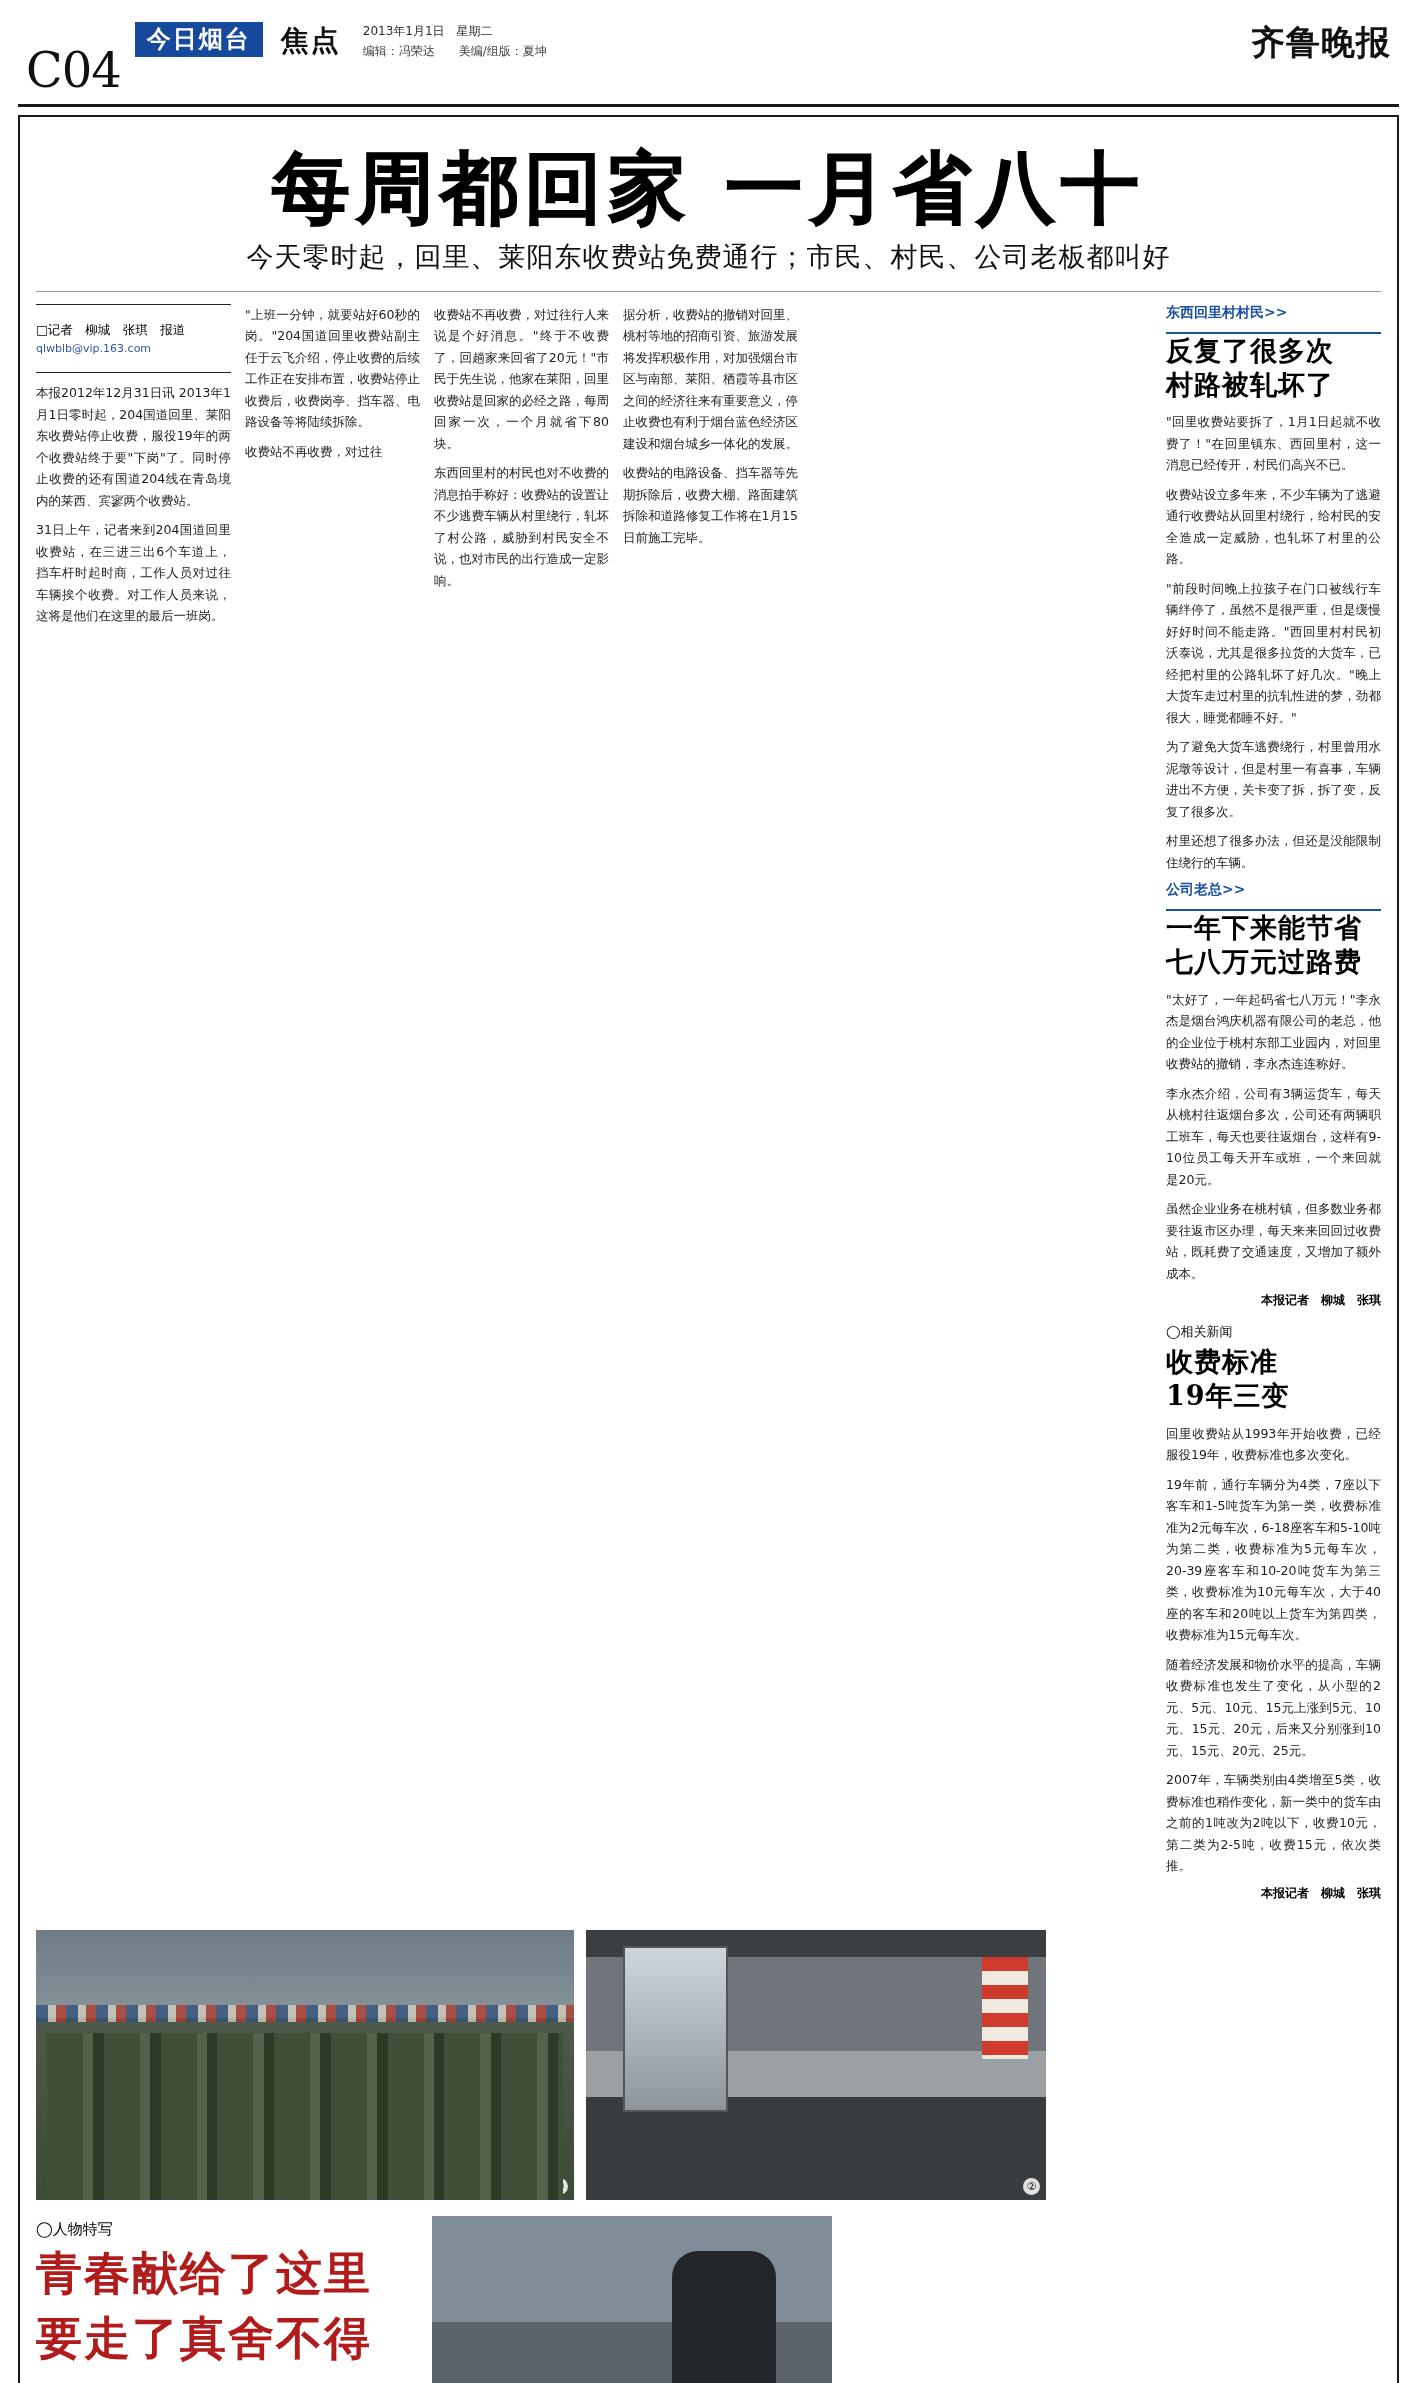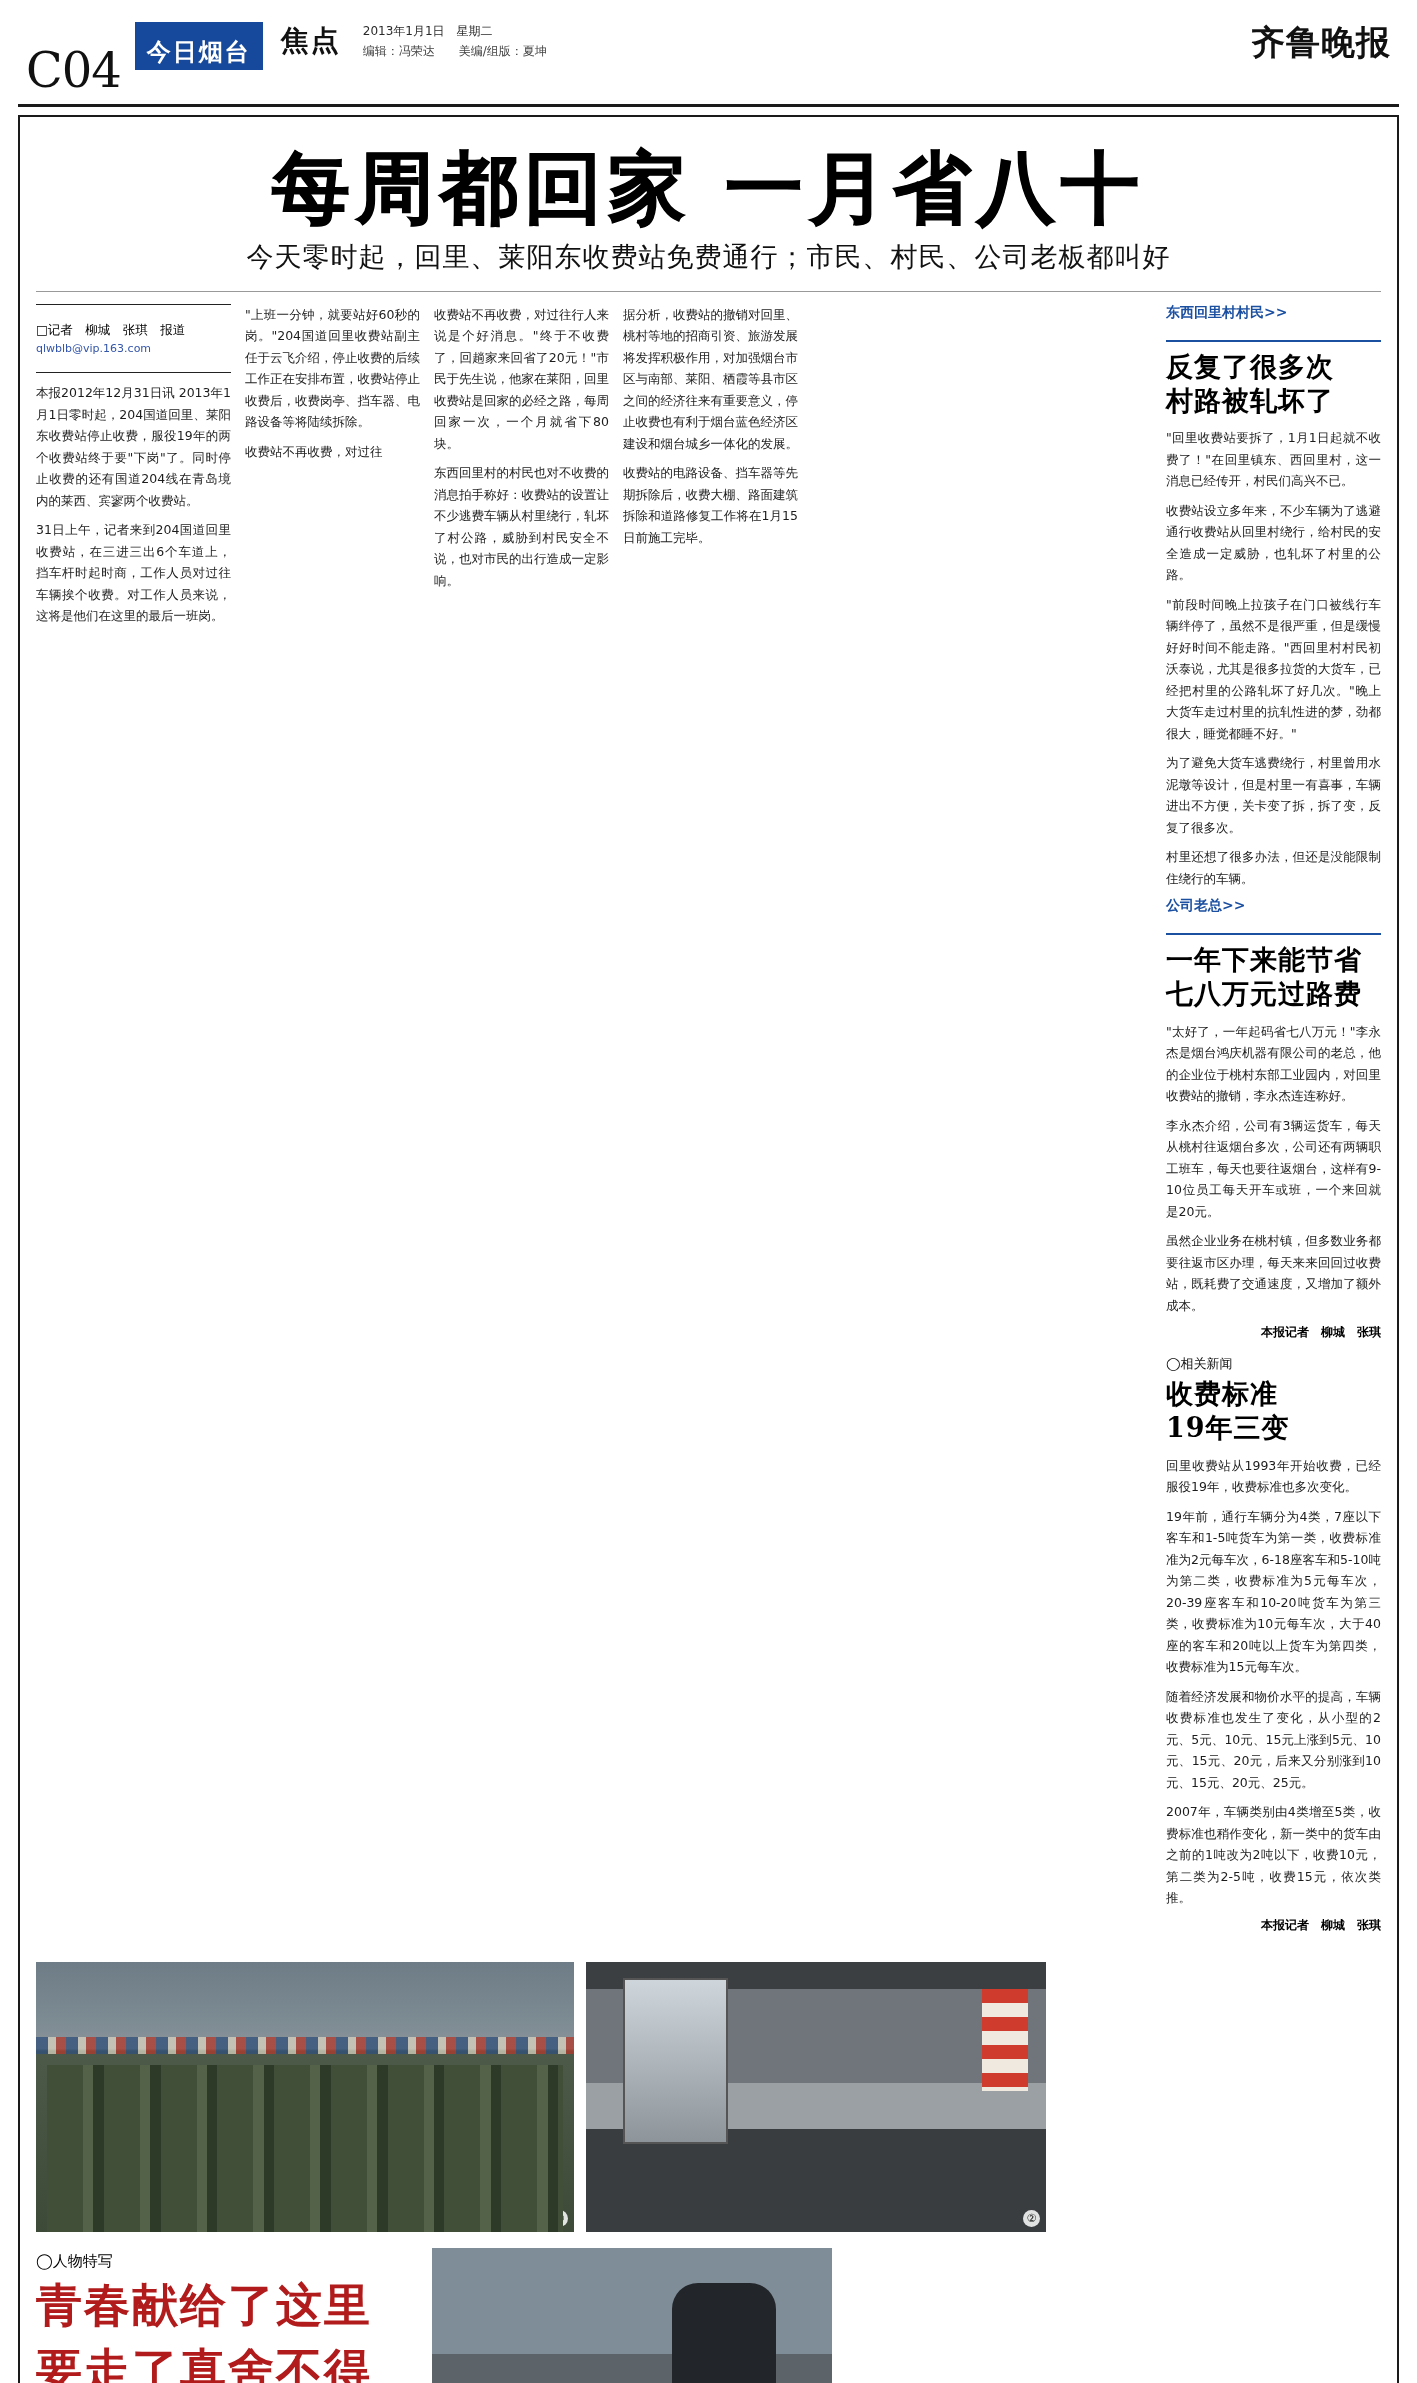--- a/index.html
+++ b/index.html
@@ -33,21 +33,21 @@
     line-height: 1;
     color: #111;
     margin-right: 14px;
     margin-top: 28px;
   }
   .mh-badge {
     background: #16499b;
     color: #fff;
     font-size: 24px;
     font-weight: bold;
-    padding: 18px 12px 6px 12px;
+    padding: 5px 12px 6px 12px;
     letter-spacing: 2px;
     line-height: 1;
     margin-top: 4px;
   }
   .mh-focus {
     font-size: 28px;
     font-weight: bold;
     color: #111;
     margin-left: 18px;
     margin-top: 4px;
@@ -125,22 +125,21 @@
     margin-bottom: 9px;
   }
   .byline .mail { color: #3355aa; font-size: 11px; }
 
   
   .rail-kicker {
     color: #1b4fa0;
     font-weight: bold;
     font-size: 14px;
     border-bottom: 2px solid #1b4fa0;
-    padding-bottom: 18px;
-    margin-bottom: 8px;
+    padding-bottom: 10px;
   }
   .rail-title {
     font-family: "DejaVu Serif", "Liberation Serif", serif;
     font-size: 27px;
     font-weight: bold;
     line-height: 1.25;
     color: #000;
     margin-bottom: 10px;
     letter-spacing: 1px;
   }

